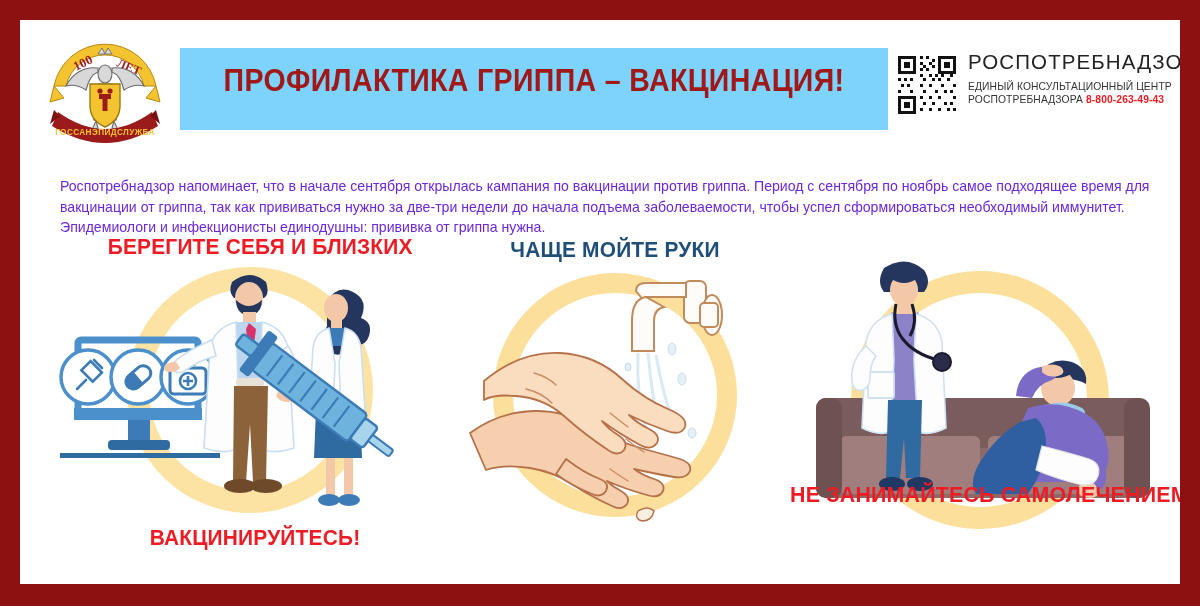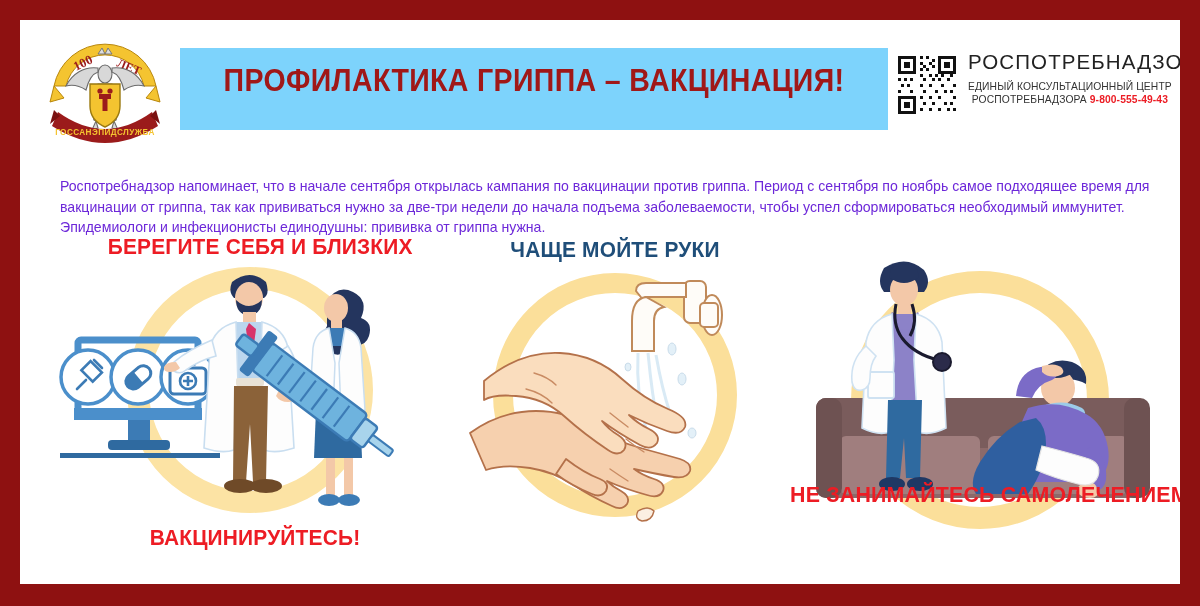--- a/index.html
+++ b/index.html
@@ -35,21 +35,20 @@
   .qr{position:absolute;left:0;top:2px;width:62px;height:62px;}
   .rpn-name{
     position:absolute;left:72px;top:-2px;
     font-size:20.5px;font-weight:normal;letter-spacing:1.1px;color:#222;
     font-family:"Liberation Sans",sans-serif;
   }
   .rpn-sub{
     position:absolute;left:72px;top:28px;
     font-size:10.3px;color:#333;line-height:13.2px;letter-spacing:.12px;
     white-space:nowrap;
-    text-align:center;
   }
   .rpn-phone{color:#EC1C24;font-weight:bold;letter-spacing:.1px;}
   
   .intro{
     position:absolute;left:40px;top:142px;width:1090px;
     font-size:14.1px;line-height:20.5px;color:#6d28d9;
   }
   
   .panel{position:absolute;}
   .p1{left:30px;top:200px;width:400px;height:330px;}
@@ -176,21 +175,21 @@
               <rect x="42" y="54" width="3" height="3"></rect>
               <rect x="51" y="54" width="3" height="3"></rect>
               <rect x="57" y="54" width="3" height="3"></rect>
           </g>
         </svg>
       </div>
       <div class="rpn-name">РОСПОТРЕБНАДЗОР</div>
       <div class="rpn-sub">
         <span>ЕДИНЫЙ КОНСУЛЬТАЦИОННЫЙ ЦЕНТР</span><br>
         <span>РОСПОТРЕБНАДЗОРА</span>
-        <span class="rpn-phone">9-800-555-49-43</span>
+        <span class="rpn-phone">8-800-263-49-43</span>
       </div>
     </div>
   </div>
 
   <p class="intro">Роспотребнадзор напоминает, что в начале сентября открылась кампания по вакцинации против гриппа. Период с сентября по ноябрь самое подходящее время для вакцинации от гриппа, так как прививаться нужно за две-три недели до начала подъема заболеваемости, чтобы успел сформироваться необходимый иммунитет. Эпидемиологи и инфекционисты единодушны: прививка от гриппа нужна.</p>
 
   <div class="panel p1">
     <div class="ptitle t-p1 red">БЕРЕГИТЕ СЕБЯ И БЛИЗКИХ</div>
     <div class="art">
       <svg viewBox="0 0 400 270" width="400" height="270">

